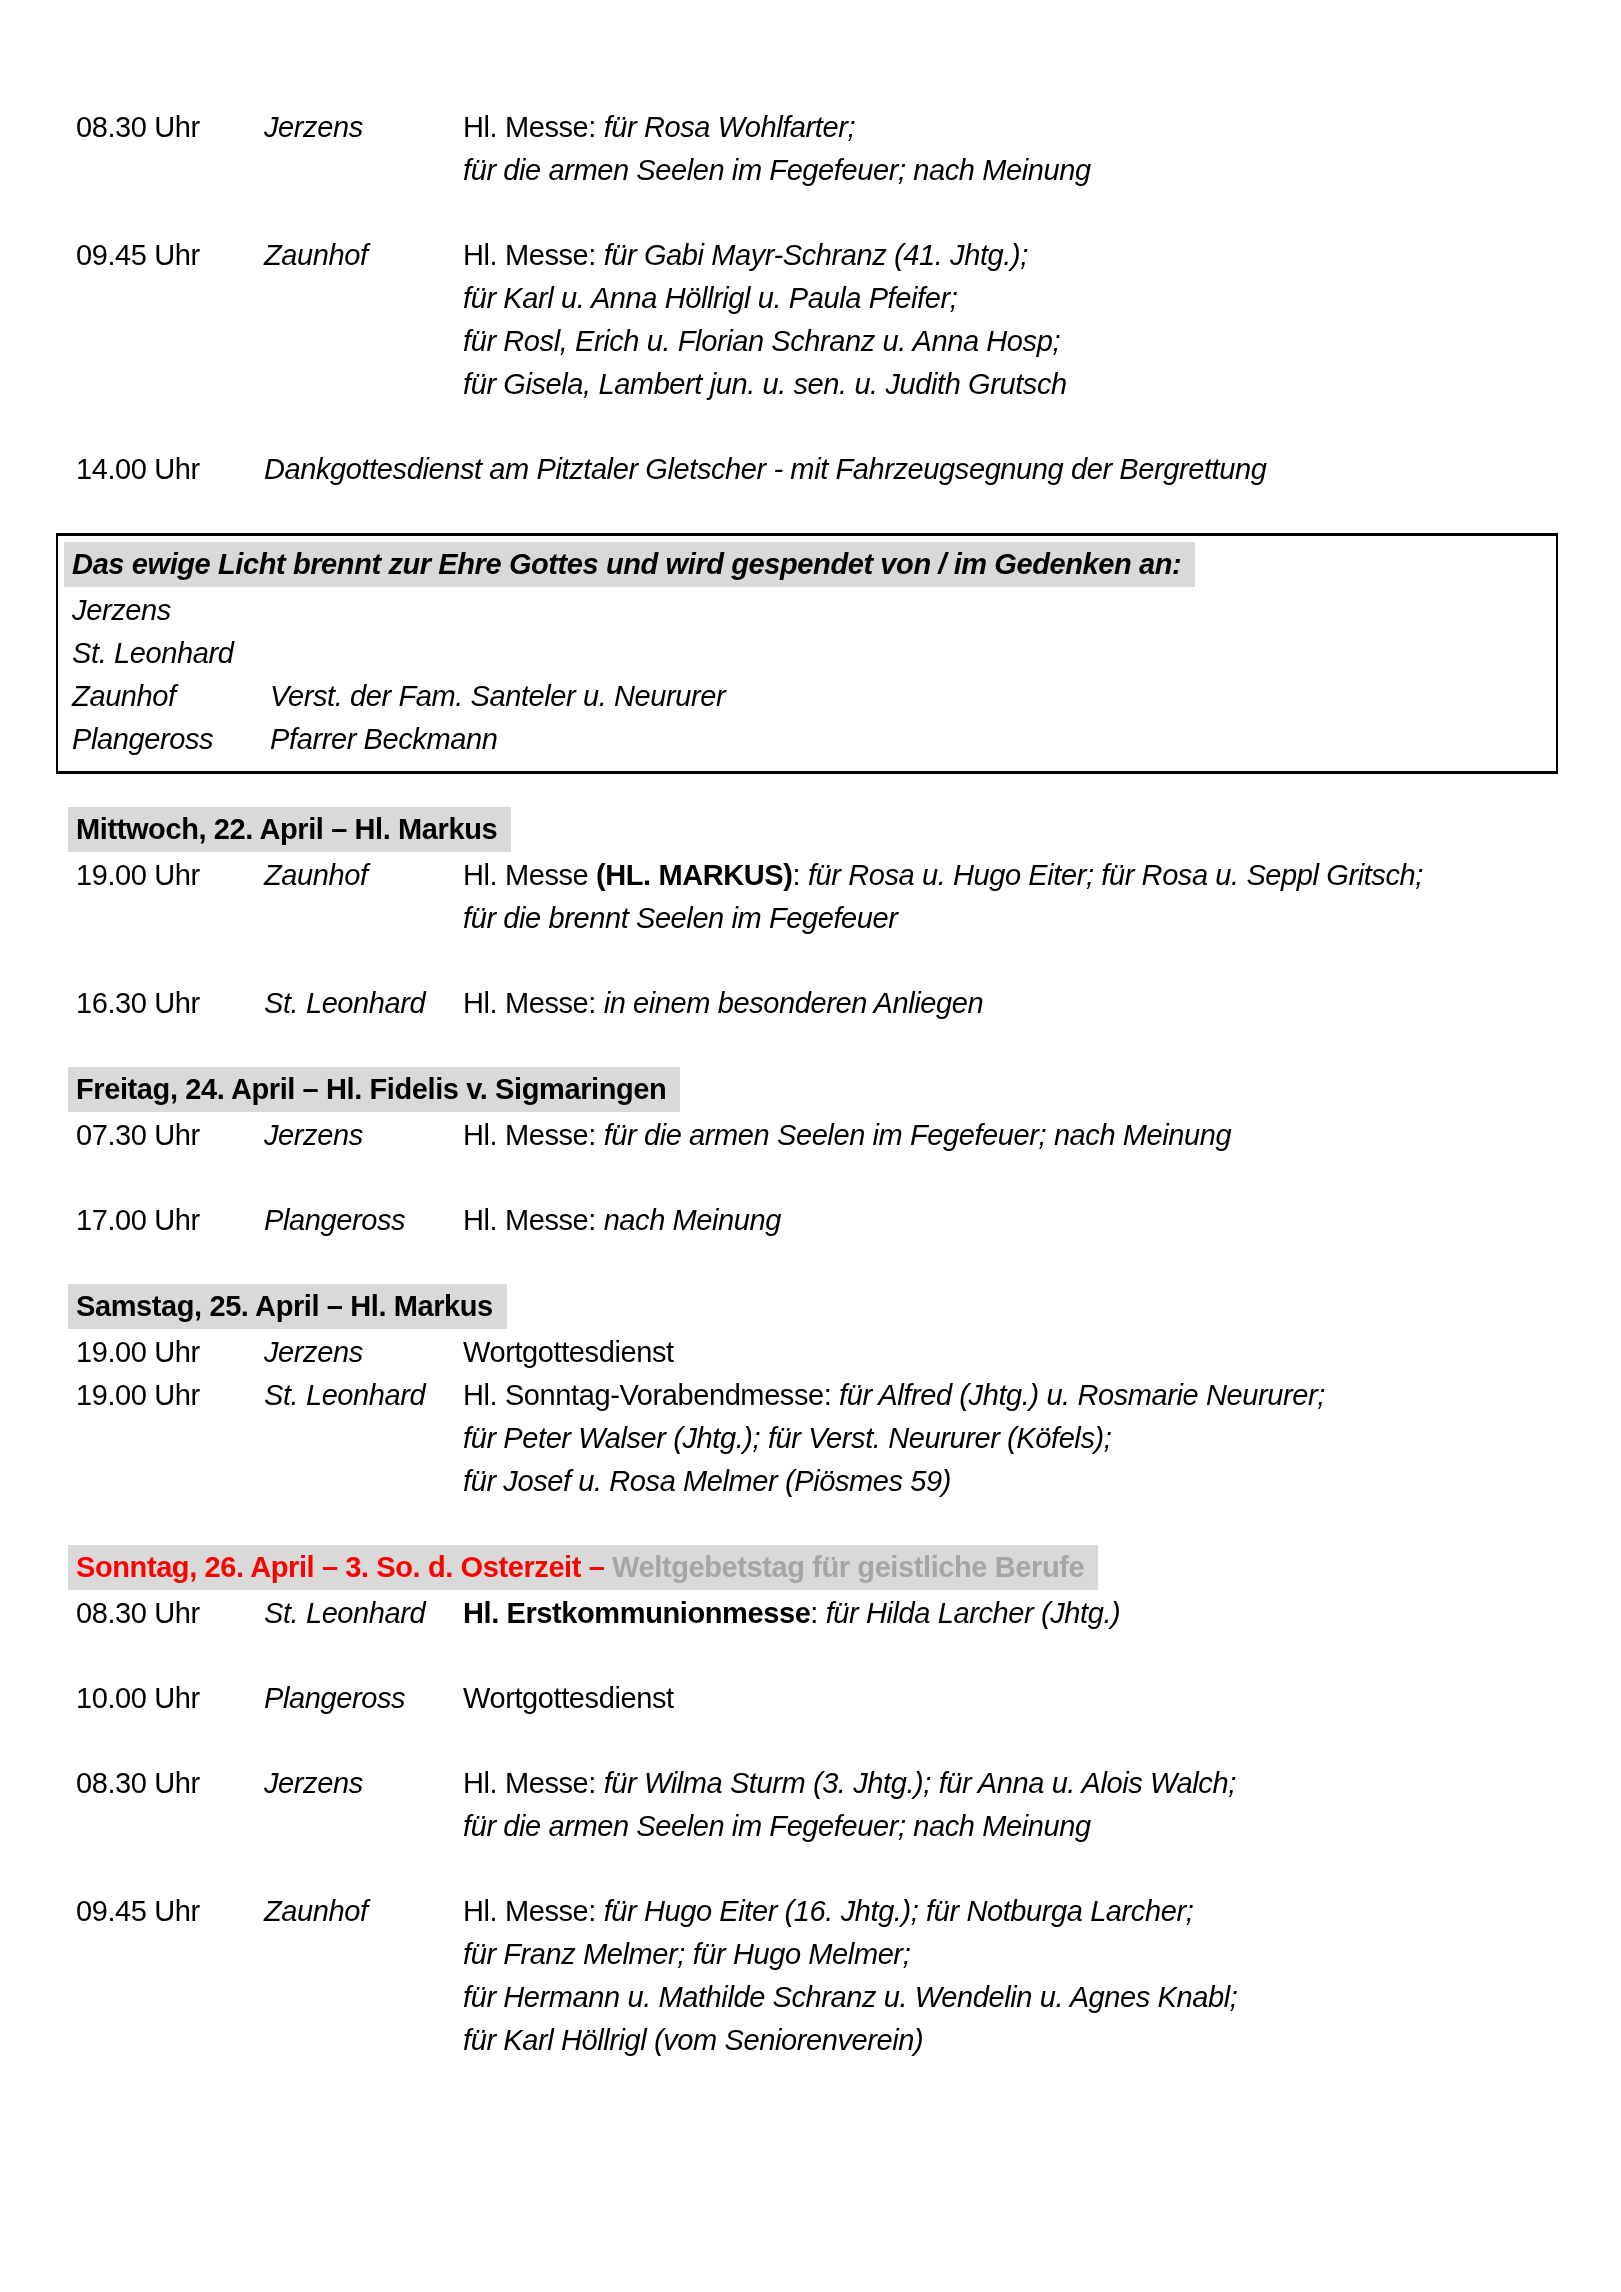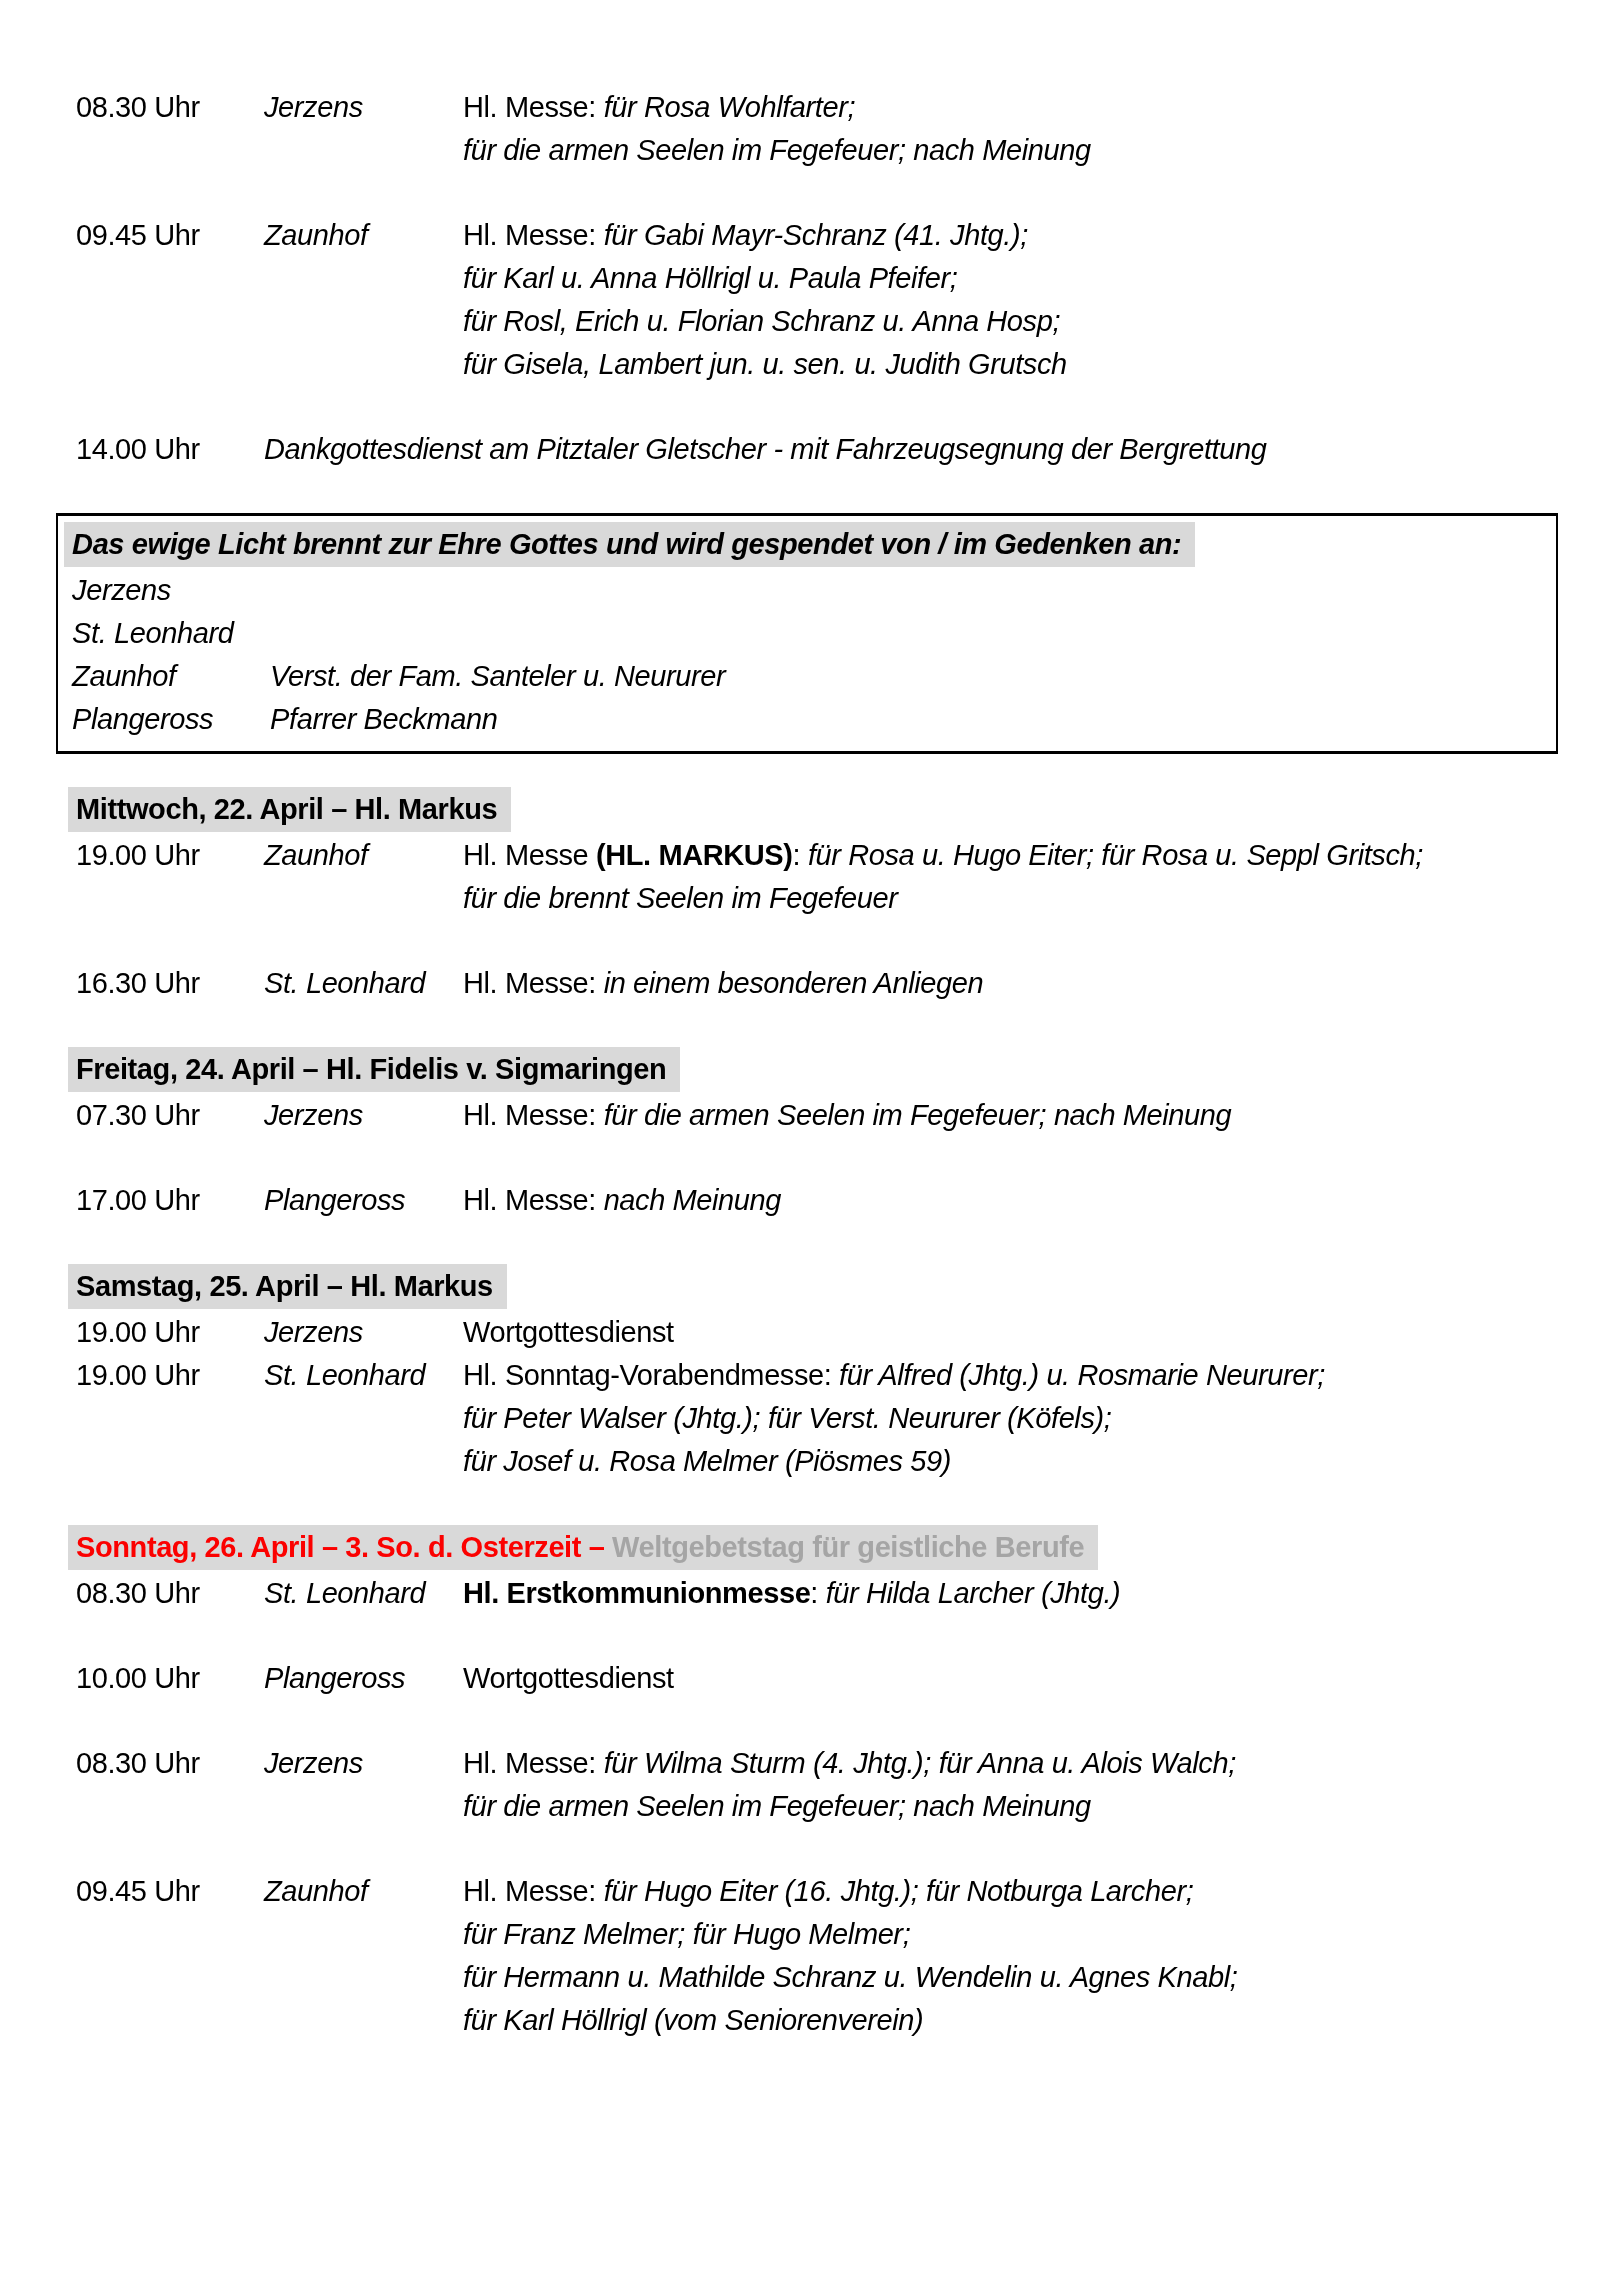--- a/index.html
+++ b/index.html
@@ -8,20 +8,21 @@
     position:relative;
     width:1621px; height:2227px;
     background:#ffffff;
     color:var(--text, #000);
     font-family:"Liberation Sans", sans-serif;
     font-size:29px;
     line-height:43px;
     letter-spacing:-0.4px;
     padding:86px 63px 0 76px;
     overflow:hidden;
+    margin-top:20px;
   }
   
   .entry { display:grid; grid-template-columns:188px 199px 1fr; margin-bottom:42px; }
   .entry.wide { grid-template-columns:188px 1fr; }
   .entry.tight { margin-bottom:0; }
   .it, .place { font-style:italic; }
   .b { font-weight:bold; }
   .desc { min-width:0; }
 
   
@@ -164,21 +165,21 @@
     <div class="place">Plangeross</div>
     <div class="desc">
       <div>Wortgottesdienst</div>
     </div>
   </div>
 
   <div class="entry">
     <div>08.30 Uhr</div>
     <div class="place">Jerzens</div>
     <div class="desc">
-      <div><span>Hl. Messe: </span><span class="it">für Wilma Sturm (4. Jhtg.); für Anna u. Alois Walch;</span></div>
+      <div><span>Hl. Messe: </span><span class="it">für Wilma Sturm (3. Jhtg.); für Anna u. Alois Walch;</span></div>
       <div class="it">für die armen Seelen im Fegefeuer; nach Meinung</div>
     </div>
   </div>
 
   <div class="entry">
     <div>09.45 Uhr</div>
     <div class="place">Zaunhof</div>
     <div class="desc">
       <div><span>Hl. Messe: </span><span class="it">für Hugo Eiter (16. Jhtg.); für Notburga Larcher;</span></div>
       <div class="it">für Franz Melmer; für Hugo Melmer;</div>

